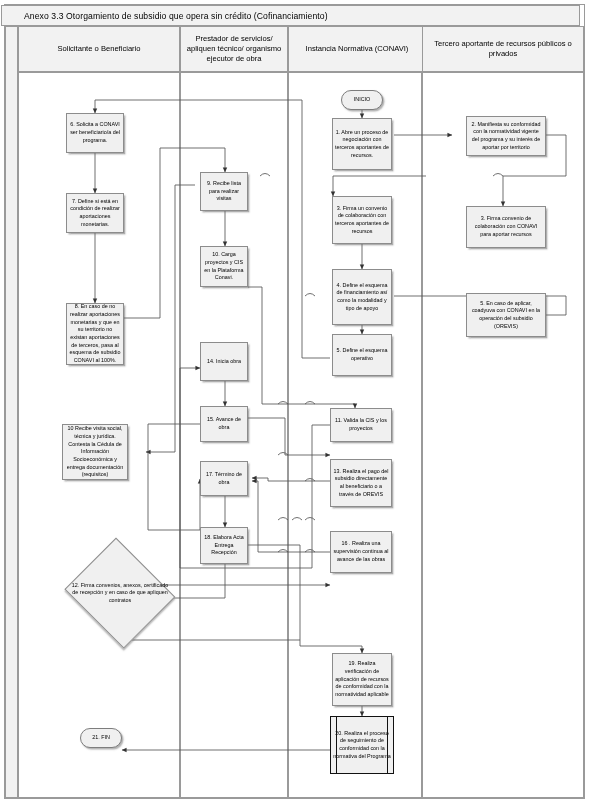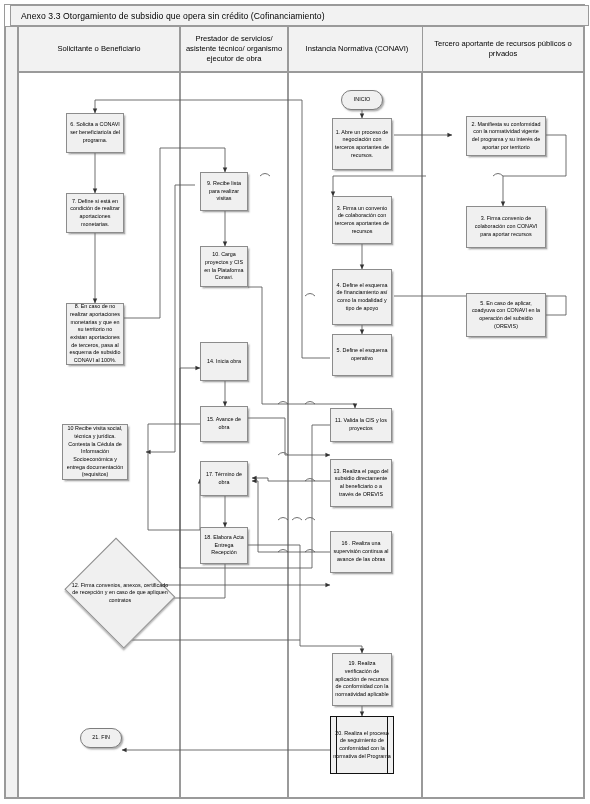--- a/index.html
+++ b/index.html
@@ -23,30 +23,30 @@
     top: 4px;
     width: 581px;
     height: 795px;
     border: 1px solid #9a9a9a;
     box-sizing: border-box;
     background: #ffffff;
   }
   
   .title-bar {
     position: absolute;
-    left: 10px;
+    left: 1px;
     top: 5px;
     width: 579px;
     height: 21px;
     box-sizing: border-box;
     border: 1px solid #9a9a9a;
     background: #f2f2f2;
     display: flex;
     align-items: center;
-    padding-left: 10px;
+    padding-left: 22px;
     font-size: 8.6px;
     color: #000;
     letter-spacing: 0.1px;
   }
   
   .lane-header {
     position: absolute;
     box-sizing: border-box;
     border: 1px solid #9a9a9a;
     background: #f2f2f2;
@@ -151,21 +151,21 @@
   <div class="outer-frame"></div>
 
   <div class="title-bar">
     <span>Anexo 3.3 Otorgamiento de subsidio que opera sin crédito (Cofinanciamiento)</span>
   </div>
 
   <div class="lane-header" style="left:18px; top:26px; width:162px; height:46px;">
     <span>Solicitante o Beneficiario</span>
   </div>
   <div class="lane-header" style="left:180px; top:26px; width:108px; height:46px;">
-    <span>Prestador de servicios/ asistente técnico/ organismo ejecutor de obra</span>
+    <span>Prestador de servicios/ apliquen técnico/ organismo ejecutor de obra</span>
   </div>
   <div class="lane-header" style="left:288px; top:26px; width:138px; height:46px;">
     <span>Instancia Normativa (CONAVI)</span>
   </div>
   <div class="lane-header" style="left:422px; top:26px; width:162px; height:46px;text-align:center;">
     <span>Tercero aportante de recursos públicos o privados</span>
   </div>
 
   <div class="lane-spine" style="left:5px; top:26px; width:13px; height:772px;"></div>
 

